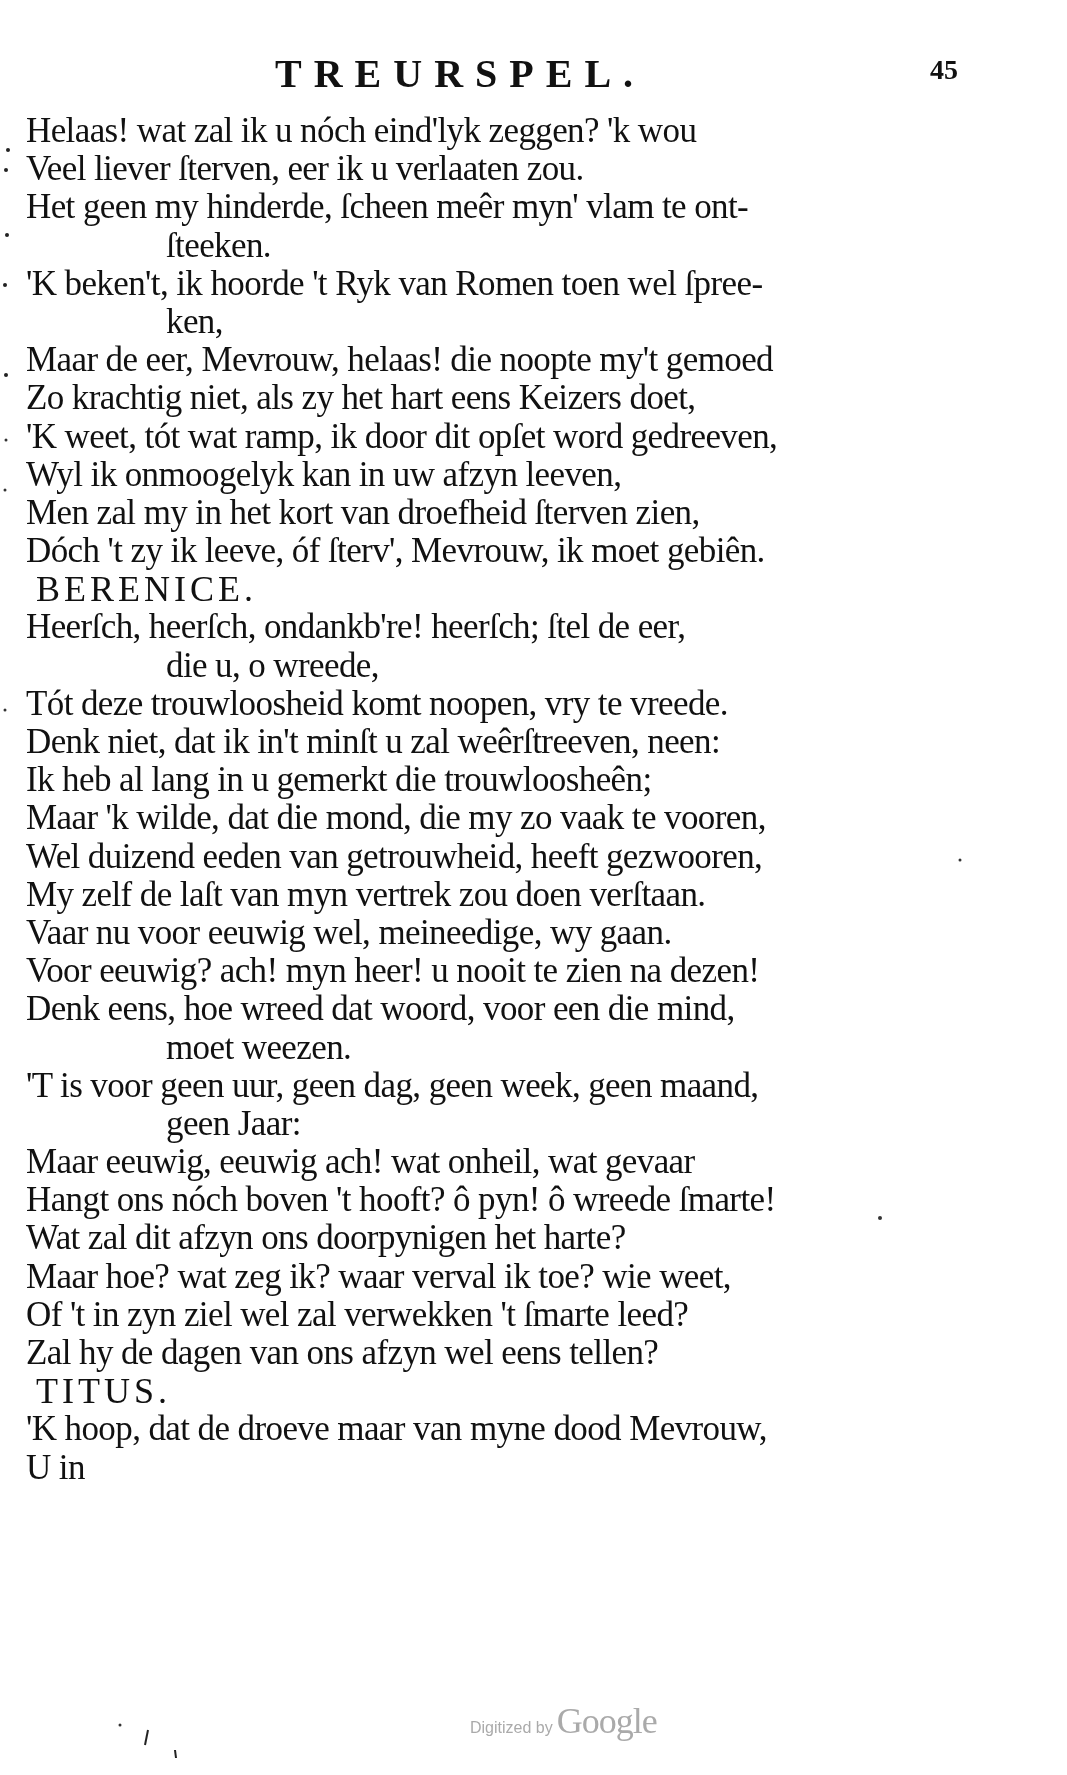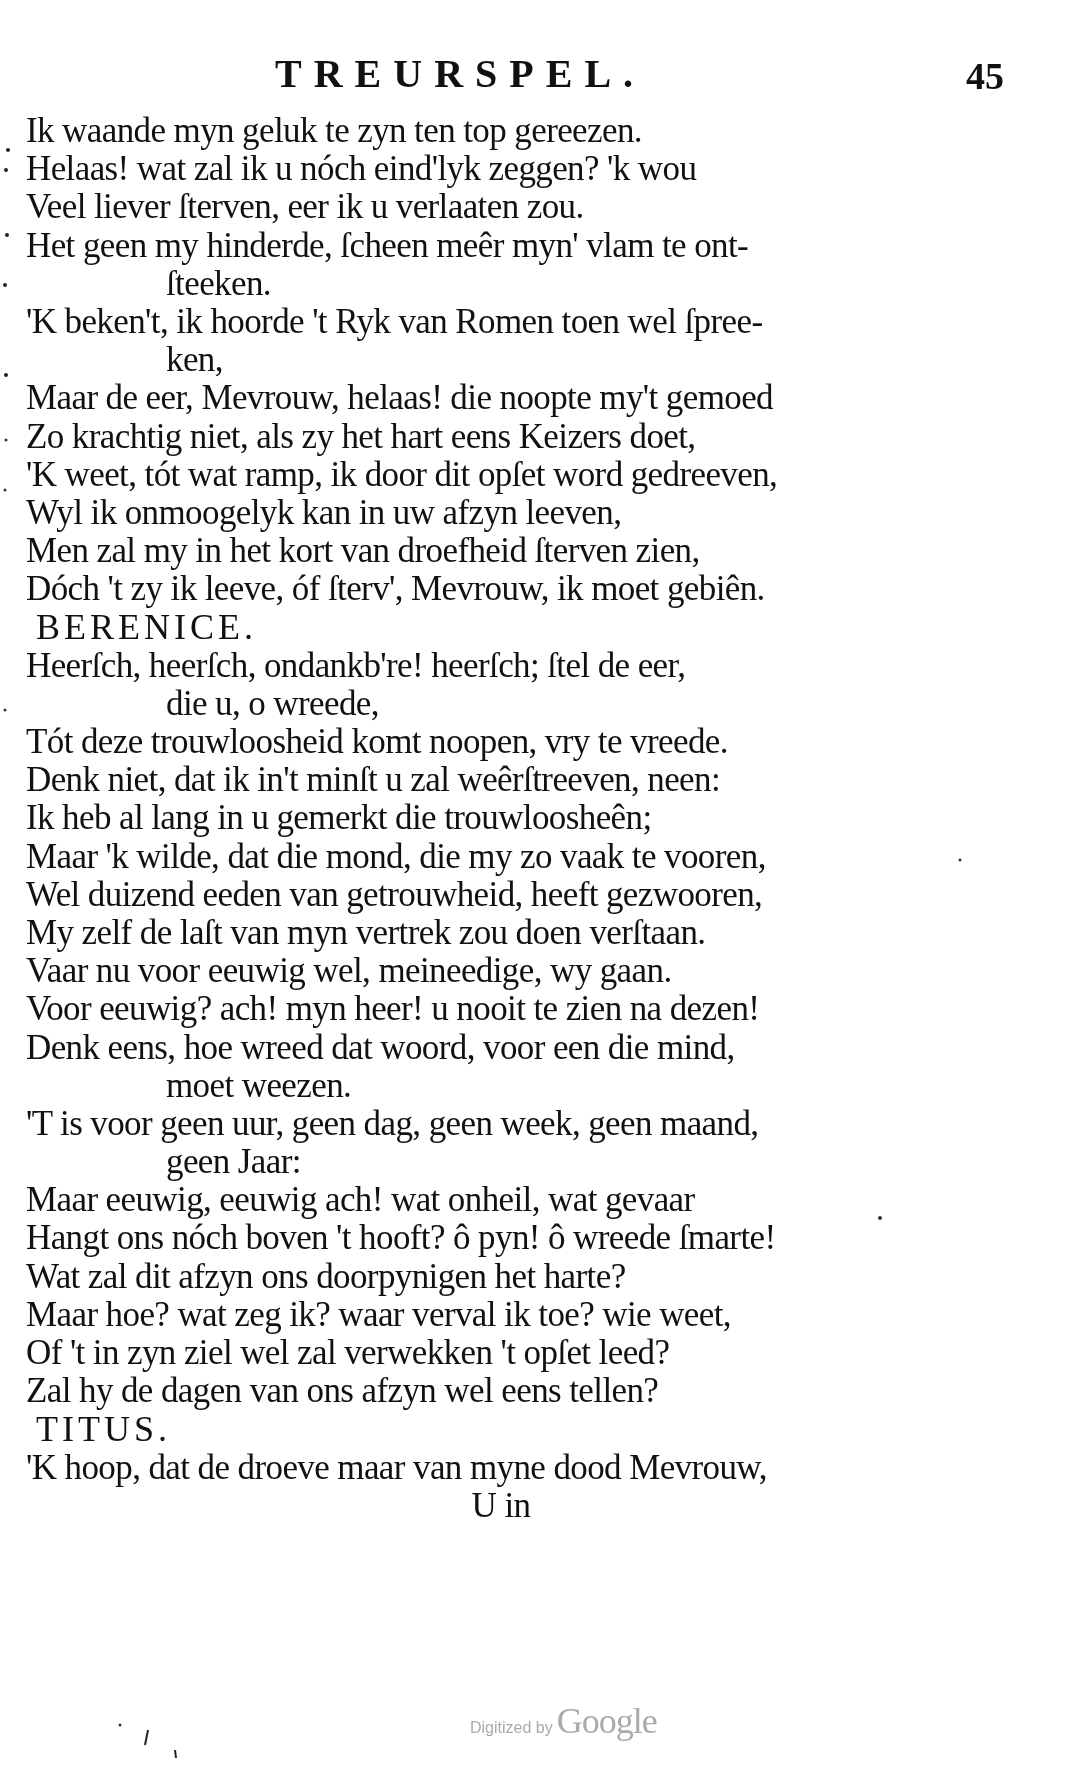--- a/index.html
+++ b/index.html
@@ -1,42 +1,41 @@
 <!DOCTYPE html>
 <html><head>
 <meta charset="utf-8">
 <style>
   html, body { margin: 0; padding: 0; background: #ffffff; }
   body { width: 1067px; height: 1775px; position: relative; overflow: hidden;
          font-family: "Liberation Serif", "DejaVu Serif", serif; color: #111; }
   .page { position: absolute; left: 0; top: 0; width: 1067px; height: 1775px; }
   .running-head { position: absolute; top: 50px; left: 0; width: 1067px; height: 50px; }
   .running-title { position: absolute; left: 275px; top: 0; font-size: 40px; letter-spacing: 12px; font-weight: bold; }
-  .page-number { position: absolute; left: 930px; top: 4px; font-size: 38px; font-weight: bold; margin-left: 36px; }
+  .page-number { position: absolute; left: 930px; top: 4px; font-size: 28px; font-weight: bold; }
   .text-block { position: absolute; left: 26px; top: 112px; width: 950px; }
   .line { height: 38.2px; line-height: 38px; font-size: 35px; white-space: nowrap; letter-spacing: -0.6px; }
   .line.cont { padding-left: 140px; }
   .line.speaker { text-align: left; font-size: 36px; letter-spacing: 4px; padding-left: 10px; }
-  .line.catch { text-align: center; padding-right: 0px; width: 950px; }
+  .line.catch { text-align: left; padding-right: 0px; width: 950px; }
   .watermark { position: absolute; left: 470px; top: 1700px; color: #aaa; }
   .wm-small { font-family: "Liberation Sans", sans-serif; font-size: 16px; }
   .wm-big { font-family: "Liberation Serif", serif; font-size: 36px; letter-spacing: -1px; }
   .specks { position: absolute; left: 0; top: 0; width: 1067px; height: 1775px; pointer-events: none; }
 </style>
 </head>
 <body>
 
 <div class="page">
   <div class="running-head">
     <span class="running-title">TREURSPEL.</span>
     <span class="page-number">45</span>
   </div>
 
   <div class="text-block" id="text-block">
-      <div class="line ">Ik waande myn geluk te zyn ten top gereezen.</div>
       <div class="line ">Helaas! wat zal ik u nóch eind'lyk zeggen? 'k wou</div>
       <div class="line ">Veel liever ſterven, eer ik u verlaaten zou.</div>
       <div class="line ">Het geen my hinderde, ſcheen meêr myn' vlam te ont-</div>
       <div class="line cont">ſteeken.</div>
       <div class="line ">'K beken't, ik hoorde 't Ryk van Romen toen wel ſpree-</div>
       <div class="line cont">ken,</div>
       <div class="line ">Maar de eer, Mevrouw, helaas! die noopte my't gemoed</div>
       <div class="line ">Zo krachtig niet, als zy het hart eens Keizers doet,</div>
       <div class="line ">'K weet, tót wat ramp, ik door dit opſet word gedreeven,</div>
       <div class="line ">Wyl ik onmoogelyk kan in uw afzyn leeven,</div>
@@ -54,21 +53,21 @@
       <div class="line ">Vaar nu voor eeuwig wel, meineedige, wy gaan.</div>
       <div class="line ">Voor eeuwig? ach! myn heer! u nooit te zien na dezen!</div>
       <div class="line ">Denk eens, hoe wreed dat woord, voor een die mind,</div>
       <div class="line cont">moet weezen.</div>
       <div class="line ">'T is voor geen uur, geen dag, geen week, geen maand,</div>
       <div class="line cont">geen Jaar:</div>
       <div class="line ">Maar eeuwig, eeuwig ach! wat onheil, wat gevaar</div>
       <div class="line ">Hangt ons nóch boven 't hooft? ô pyn! ô wreede ſmarte!</div>
       <div class="line ">Wat zal dit afzyn ons doorpynigen het harte?</div>
       <div class="line ">Maar hoe? wat zeg ik? waar verval ik toe? wie weet,</div>
-      <div class="line ">Of 't in zyn ziel wel zal verwekken 't opſet leed?</div>
+      <div class="line ">Of 't in zyn ziel wel zal verwekken 't ſmarte leed?</div>
       <div class="line ">Zal hy de dagen van ons afzyn wel eens tellen?</div>
       <div class="line speaker">TITUS.</div>
       <div class="line ">'K hoop, dat de droeve maar van myne dood Mevrouw,</div>
       <div class="line catch">U in</div>
     </div>
 
   <div class="watermark">
     <span class="wm-small">Digitized by</span>
     <span class="wm-big">Google</span>
   </div>

